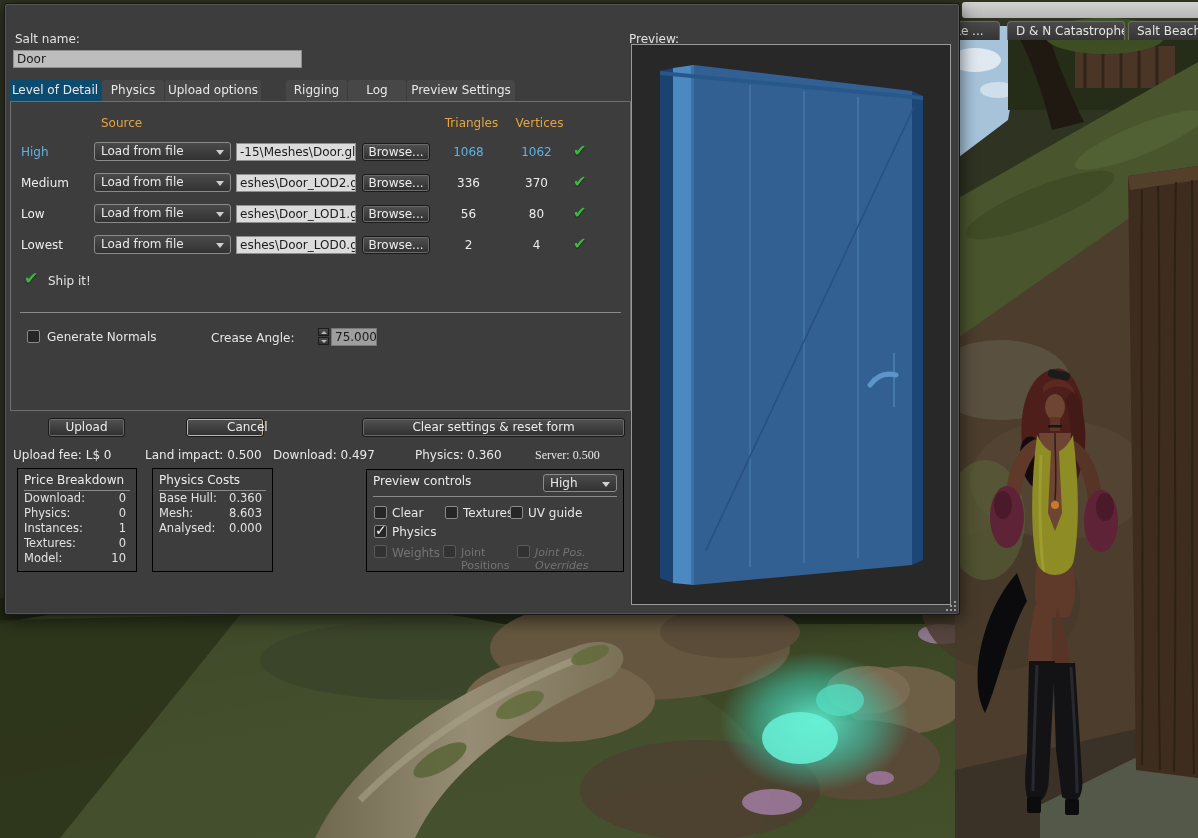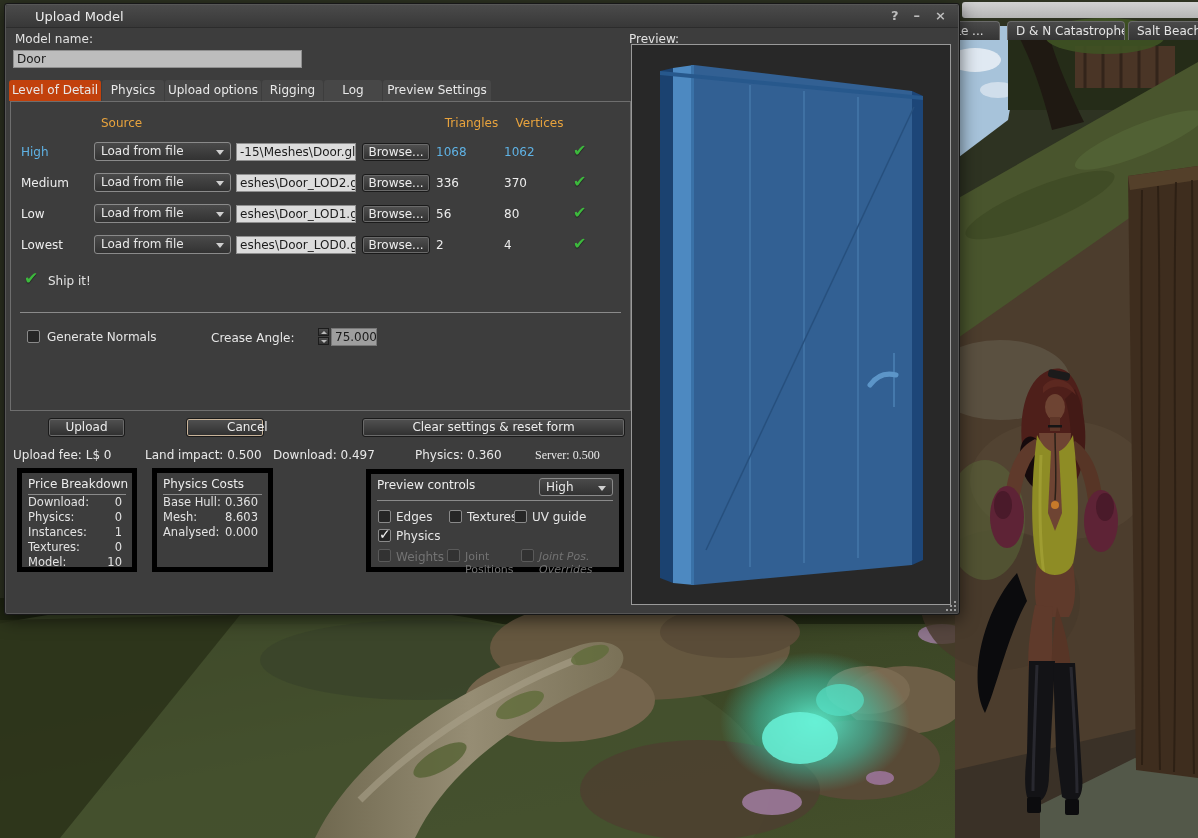--- a/index.html
+++ b/index.html
@@ -17,45 +17,45 @@
   .dialog{position:absolute;left:4px;top:3px;width:954px;height:610px;background:#3d3d3d;border:1px solid #171717;border-radius:3px;box-shadow:inset 0 0 0 1px #565656,0 4px 18px rgba(0,0,0,.6);z-index:2;color:#e6e6e6;}
   .titlebar{position:absolute;left:1px;top:1px;right:1px;height:22px;background:linear-gradient(#4a4a4a,#383838);border-bottom:1px solid #2c2c2c;border-radius:3px 3px 0 0;display:flex;align-items:center;}
   .titlebar .title{padding-left:29px;font-size:13px;color:#ececec;}
   .win-controls{margin-left:auto;display:flex;gap:15px;padding-right:12px;color:#bdbdbd;font-size:13px;font-weight:bold;}
   .win-controls span{cursor:default;line-height:14px;}
   .lbl{position:absolute;font-size:12px;color:#e2e2e2;white-space:nowrap;}
   .txtfield{position:absolute;background:#bdbdbd;border:1px solid #8f8f8f;color:#1b1b1b;font-size:12px;line-height:16px;padding:0 3px;box-sizing:border-box;white-space:nowrap;overflow:hidden;}
   
   .tabs{position:absolute;left:4px;top:76px;height:21px;display:flex;}
   .tab{height:21px;margin-right:1px;background:#474747;border-radius:3px 3px 0 0;color:#e8e8e8;font-size:12px;line-height:21px;text-align:center;box-sizing:border-box;}
-  .tab.active{background:#c2410c;}
+  .tab.active{background:#0c4a6e;}
   .tabpanel{position:absolute;left:5px;top:97px;width:621px;height:310px;border:1px solid #6e6e6e;box-sizing:border-box;}
   .hdr{position:absolute;font-size:12px;color:#e8a33d;white-space:nowrap;}
   .lodlabel{position:absolute;font-size:12px;color:#ededed;}
   .lodlabel.hi{color:#5fb2e4;}
-  .num{position:absolute;font-size:12px;color:#ededed;width:65px;}
+  .num{position:absolute;font-size:12px;color:#ededed;text-align:center;width:65px;}
   .num.hi{color:#5fb2e4;}
   .gcheck{position:absolute;color:#3db83d;font-size:16px;font-weight:bold;text-shadow:0 1px 1px rgba(0,0,0,.5);}
   .dropdown{position:absolute;background:linear-gradient(#4a4a4a,#323232);border:1px solid #8a8a8a;border-radius:3px;color:#e8e8e8;font-size:12px;line-height:17px;padding:0 16px 0 6px;box-sizing:border-box;white-space:nowrap;overflow:hidden;}
   .dd-arrow{position:absolute;right:6px;top:7px;width:0;height:0;border-left:4px solid transparent;border-right:4px solid transparent;border-top:5px solid #cfcfcf;}
   .btn{position:absolute;background:linear-gradient(#515151,#2f2f2f);border:1px solid #1a1a1a;box-shadow:inset 0 0 0 1px #6a6a6a;border-radius:3px;color:#ececec;font-size:12px;text-align:center;box-sizing:border-box;cursor:default;}
   .btn.focused{box-shadow:inset 0 0 0 1px #c9b49a;}
   .divider{position:absolute;border-top:1px solid #8a8a8a;}
   .cb{position:absolute;width:13px;height:13px;background:#262626;border:1px solid #8a8a8a;border-radius:2px;box-sizing:border-box;}
   .cb.checked::after{content:"✓";position:absolute;left:0px;top:-4px;color:#f2f2f2;font-size:14px;font-weight:bold;}
   .cb.disabled{border-color:#5a5a5a;background:#323232;}
   .cblabel{position:absolute;font-size:12px;color:#e6e6e6;}
   .cblabel.disabled{color:#737373;}
   .spinner{position:absolute;width:11px;height:18px;}
   .spin-btn{position:absolute;left:0;width:11px;height:8px;background:linear-gradient(#4e4e4e,#333);border:1px solid #1c1c1c;box-sizing:border-box;}
   .spin-btn.up{top:0;}.spin-btn.down{top:9px;}
   .spin-btn::after{content:"";position:absolute;left:2px;width:0;height:0;border-left:3px solid transparent;border-right:3px solid transparent;}
   .spin-btn.up::after{top:2px;border-bottom:3px solid #bbb;}
   .spin-btn.down::after{top:2px;border-top:3px solid #bbb;}
-  .panelbox{position:absolute;border:5px solid #000000;box-sizing:border-box;font-size:12px;}
+  .panelbox{position:absolute;border:1px solid #000000;box-sizing:border-box;font-size:12px;}
   .panelbox .ptitle{padding:4px 6px 3px 6px;font-size:12px;color:#ececec;white-space:nowrap;}
   .panelbox .psep{border-top:1px solid #8a8a8a;margin:0 6px;}
   .prow{display:flex;justify-content:space-between;padding:0 10px 0 6px;font-size:11.5px;line-height:15px;color:#e2e2e2;}
   .fee{position:absolute;font-size:12px;color:#e8e8e8;white-space:nowrap;}
   .preview-box{position:absolute;left:626px;top:40px;width:320px;height:561px;background:#282828;border:1px solid #9a9a9a;box-sizing:border-box;}
   .grip{position:absolute;right:3px;bottom:3px;width:10px;height:10px;}
   .grip i{position:absolute;width:2px;height:2px;background:#9a9a9a;}
 </style>
 </head>
 <body>
@@ -199,37 +199,29 @@
   </g>
 </svg>
 
 <div class="toast-bar"></div>
 <div class="loc-tab" style="left:938px;width:62px;">Le ...</div>
 <div class="loc-tab" style="left:1007px;width:118px;">D &amp; N Catastrophe</div>
 <div class="loc-tab" style="left:1128px;width:74px;">Salt Beach</div>
 
 <div class="dialog">
 
-  <div class="titlebar">
-    <span class="title">Upload Model</span>
-    <span class="win-controls">
-      <span>?</span>
-      <span>–</span>
-      <span>×</span>
-    </span>
-  </div>
-
-  <div class="lbl" style="left:10px;top:28px;">Model name:</div>
+
+  <div class="lbl" style="left:10px;top:28px;">Salt name:</div>
   <div class="txtfield" style="left:8px;top:46px;width:289px;height:18px;">Door</div>
 
   <div class="tabs">
     <div class="tab active" style="width:92px;">Level of Detail</div>
     <div class="tab" style="width:62px;">Physics</div>
     <div class="tab" style="width:96px;">Upload options</div>
-    <div class="tab" style="width:61px;">Rigging</div>
+    <div class="tab" style="width:61px;margin-left:24px;">Rigging</div>
     <div class="tab" style="width:58px;">Log</div>
     <div class="tab" style="width:108px;">Preview Settings</div>
   </div>
 
   <div class="tabpanel">
     <div class="hdr" style="left:90px;top:14px;">Source</div>
     <div class="hdr" style="left:428px;top:14px;width:65px;text-align:center;">Triangles</div>
     <div class="hdr" style="left:496px;top:14px;width:65px;text-align:center;">Vertices</div>
 
     <div class="lodlabel hi" style="left:10px;top:43px;">High</div>
@@ -330,21 +322,21 @@
         <span>0.000</span>
       </div>
   </div>
 
   <div class="panelbox" style="left:361px;top:465px;width:258px;height:103px;">
     <div class="ptitle" style="display:inline-block;">Preview controls</div>
     <div class="dropdown" style="right:6px;top:4px;width:74px;height:18px;"><span>High</span><i class="dd-arrow"></i></div>
     <div class="divider" style="left:6px;right:6px;top:26px;"></div>
 
     <div class="cb" style="left:7px;top:36px;"></div>
-    <div class="cblabel" style="left:25px;top:36px;">Edges</div>
+    <div class="cblabel" style="left:25px;top:36px;">Clear</div>
     <div class="cb" style="left:78px;top:36px;"></div>
     <div class="cblabel" style="left:96px;top:36px;">Textures</div>
     <div class="cb" style="left:143px;top:36px;"></div>
     <div class="cblabel" style="left:161px;top:36px;">UV guide</div>
 
     <div class="cb checked" style="left:7px;top:55px;"></div>
     <div class="cblabel" style="left:25px;top:55px;">Physics</div>
 
     <div class="cb disabled" style="left:7px;top:75px;"></div>
     <div class="cblabel disabled" style="left:25px;top:76px;">Weights</div>

